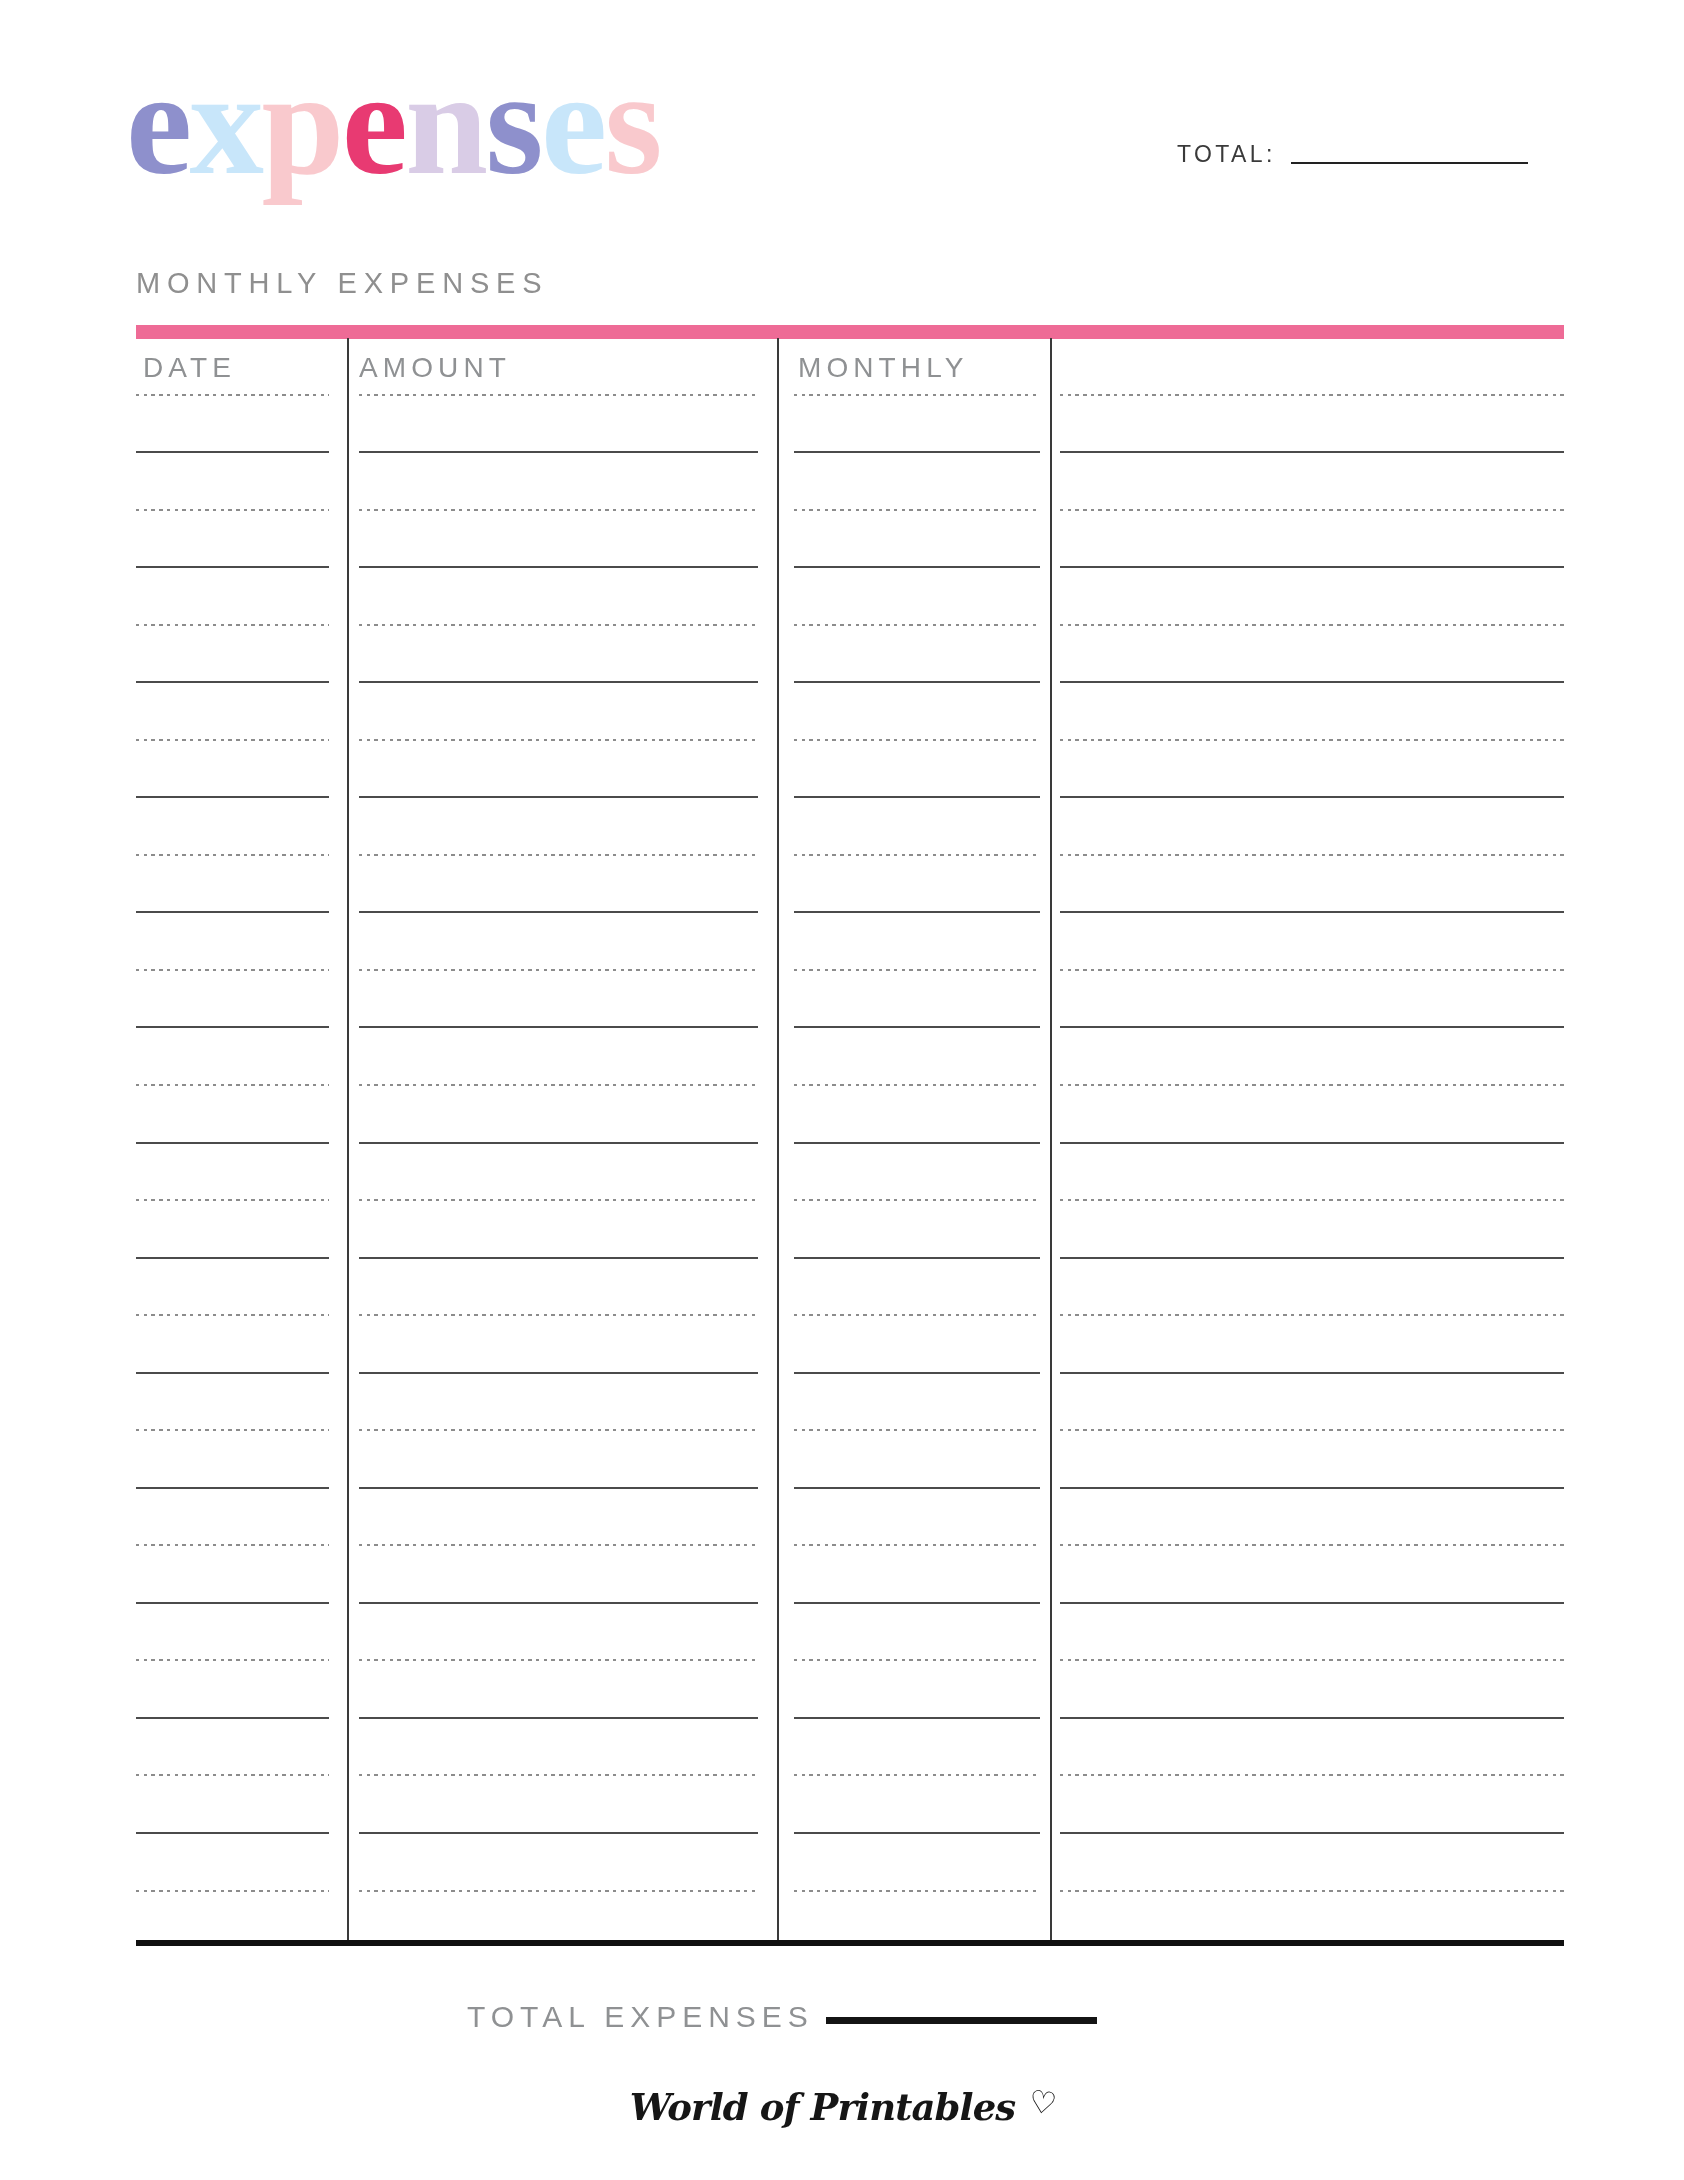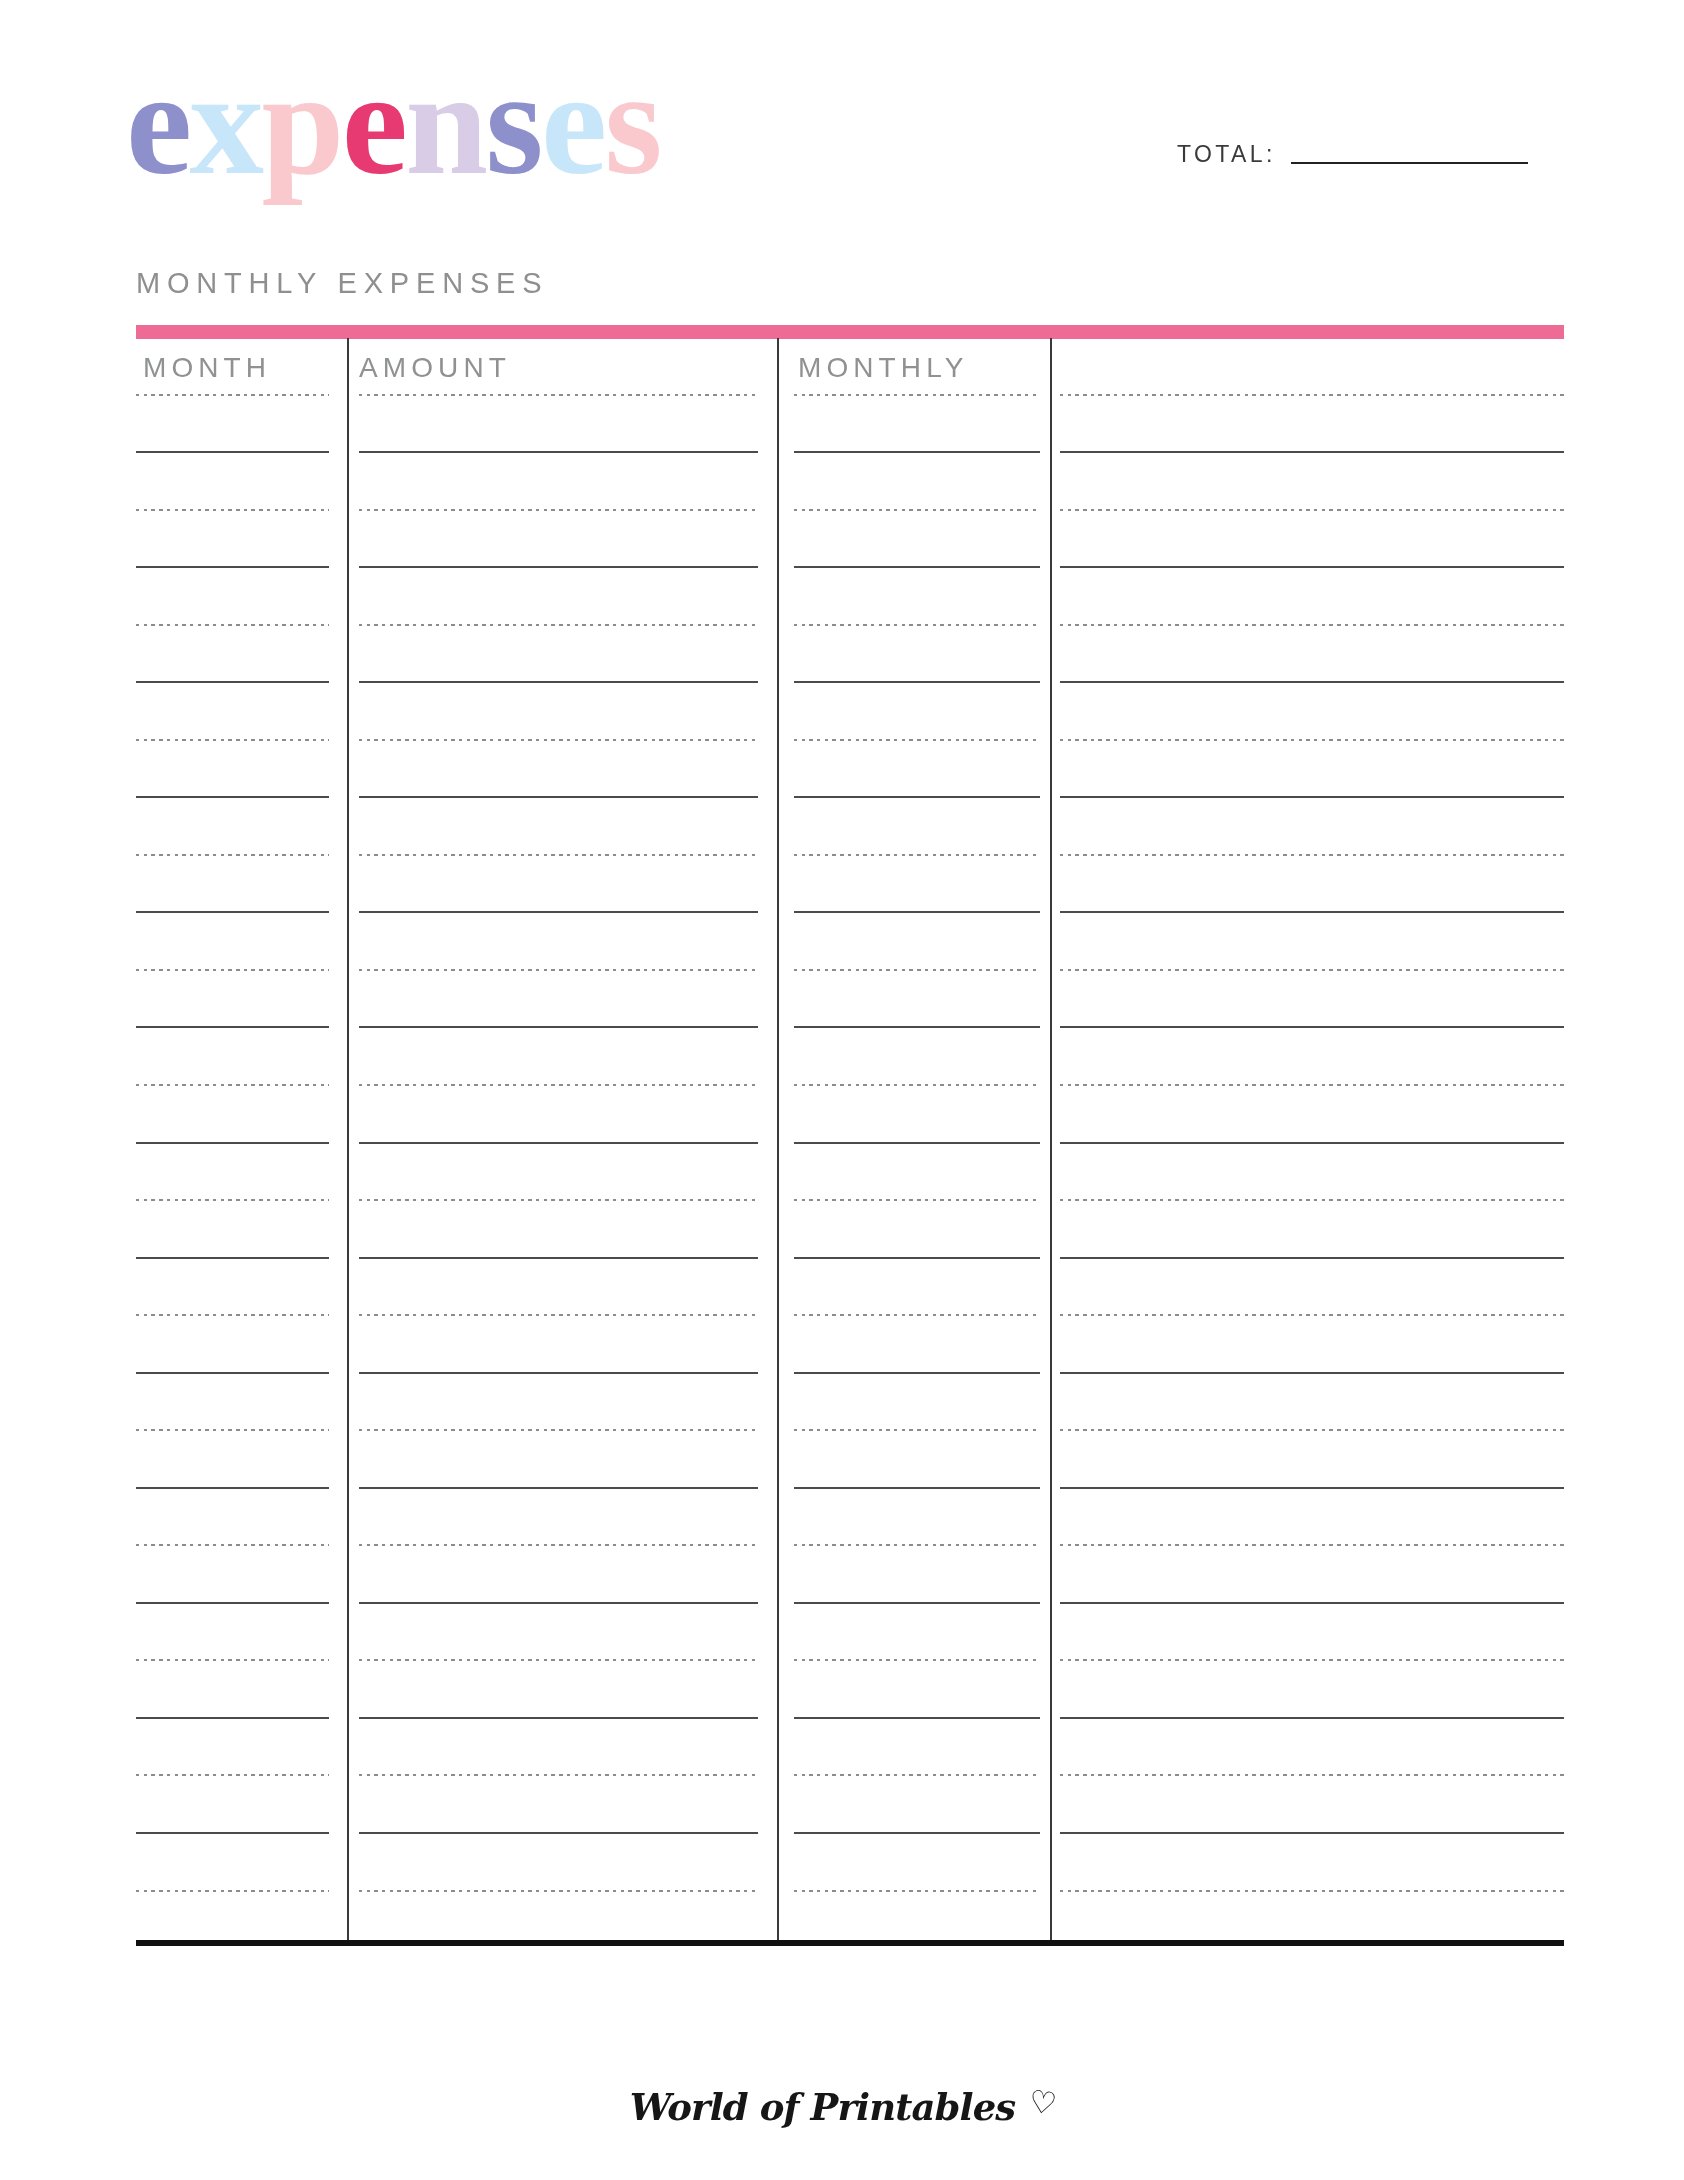--- a/index.html
+++ b/index.html
@@ -154,21 +154,21 @@
   </div>
 
   <div class="section-title">MONTHLY EXPENSES</div>
 
   <div class="accent-bar" style="background: rgb(238, 107, 150);"></div>
 
   <div class="v-divider" style="left:347px"></div>
   <div class="v-divider" style="left:777px"></div>
   <div class="v-divider" style="left:1050px"></div>
 
-  <div class="col-header" style="left:143px">MONTH</div>
+  <div class="col-header" style="left:143px">DATE</div>
   <div class="col-header" style="left:359px">AMOUNT</div>
   <div class="col-header" style="left:798px">MONTHLY</div>
   <div class="col-header" style="left:1060px"></div>
 
   <div id="rows">
       <div class="hline dashed" style="left: 136px; width: 193px; top: 394px;"></div>
       <div class="hline dashed" style="left: 359px; width: 399px; top: 394px;"></div>
       <div class="hline dashed" style="left: 794px; width: 246px; top: 394px;"></div>
       <div class="hline dashed" style="left: 1060px; width: 504px; top: 394px;"></div>
       <div class="hline solid" style="left: 136px; width: 193px; top: 451px;"></div>
@@ -272,20 +272,24 @@
       <div class="hline solid" style="left: 794px; width: 246px; top: 1832px;"></div>
       <div class="hline solid" style="left: 1060px; width: 504px; top: 1832px;"></div>
       <div class="hline dashed" style="left: 136px; width: 193px; top: 1890px;"></div>
       <div class="hline dashed" style="left: 359px; width: 399px; top: 1890px;"></div>
       <div class="hline dashed" style="left: 794px; width: 246px; top: 1890px;"></div>
       <div class="hline dashed" style="left: 1060px; width: 504px; top: 1890px;"></div>
     </div>
 
   <div class="table-bottom"></div>
 
+  <div class="total-row">
+    <span class="total-label">TOTAL EXPENSES</span>
+    <span class="total-line"></span>
+  </div>
 
   <div class="brand">
     <span class="brand-name">World of Printables</span>
     <span class="brand-heart">♡</span>
   </div>
 
 </div>
 
 
 </body></html>

